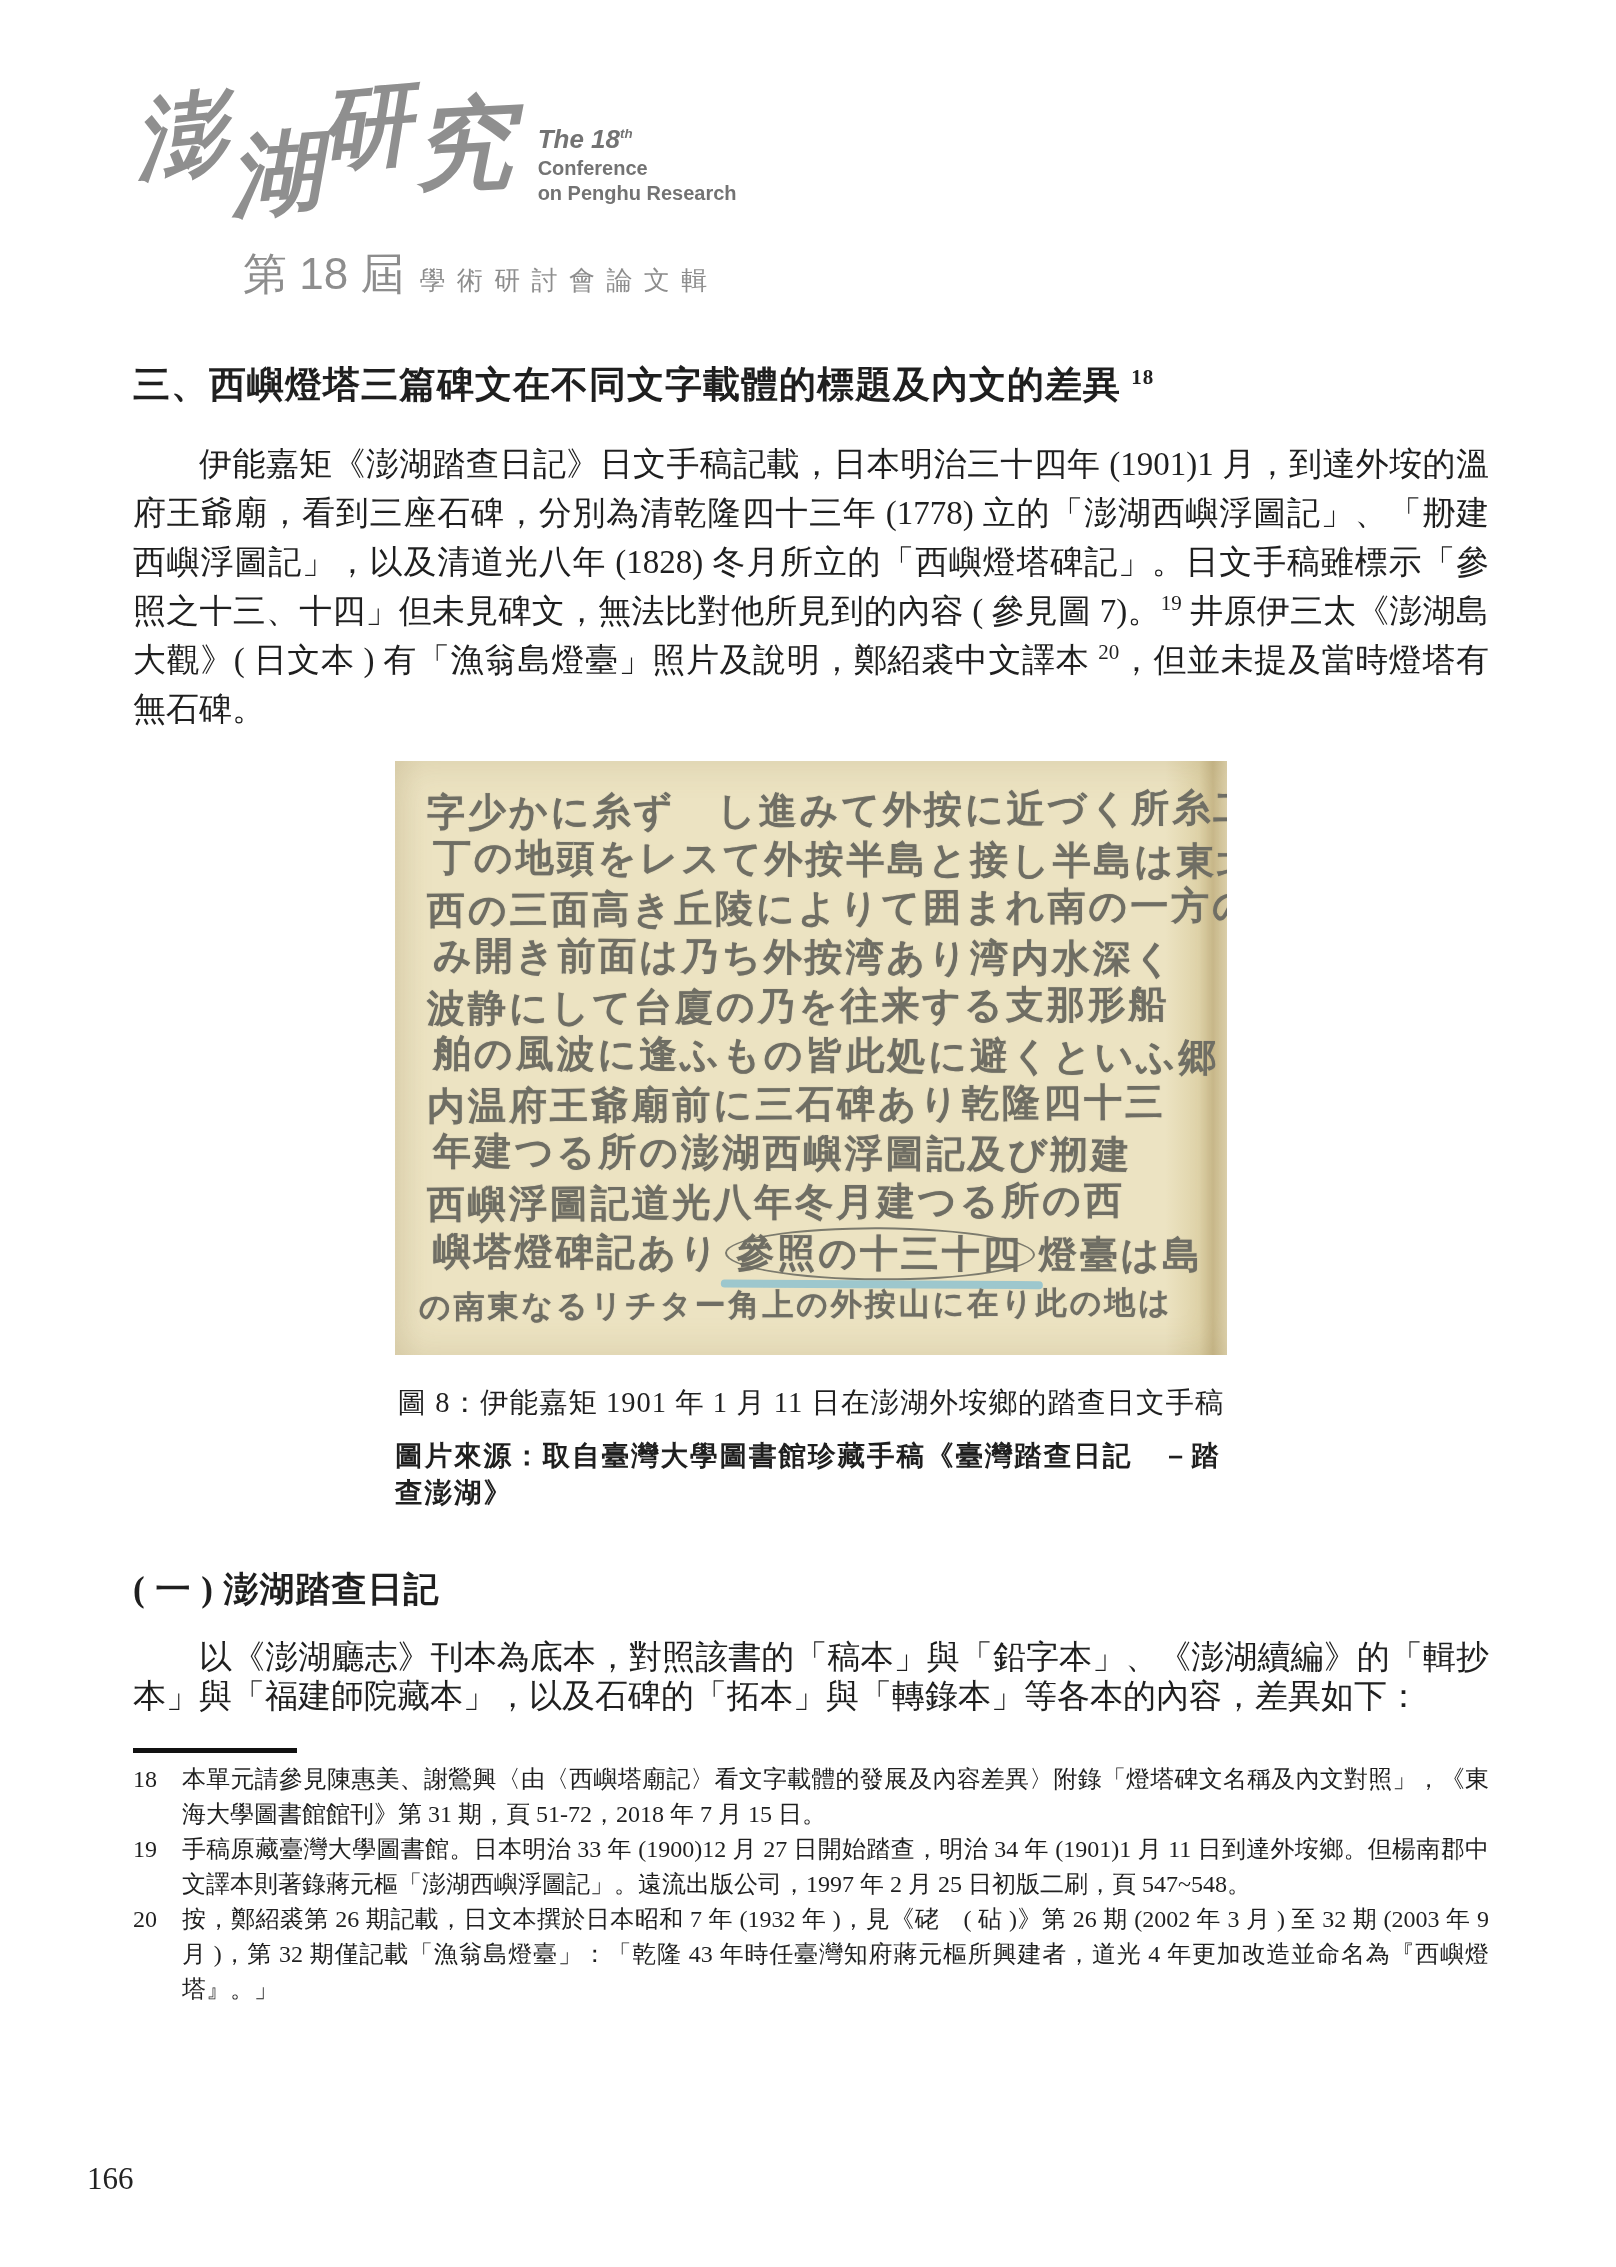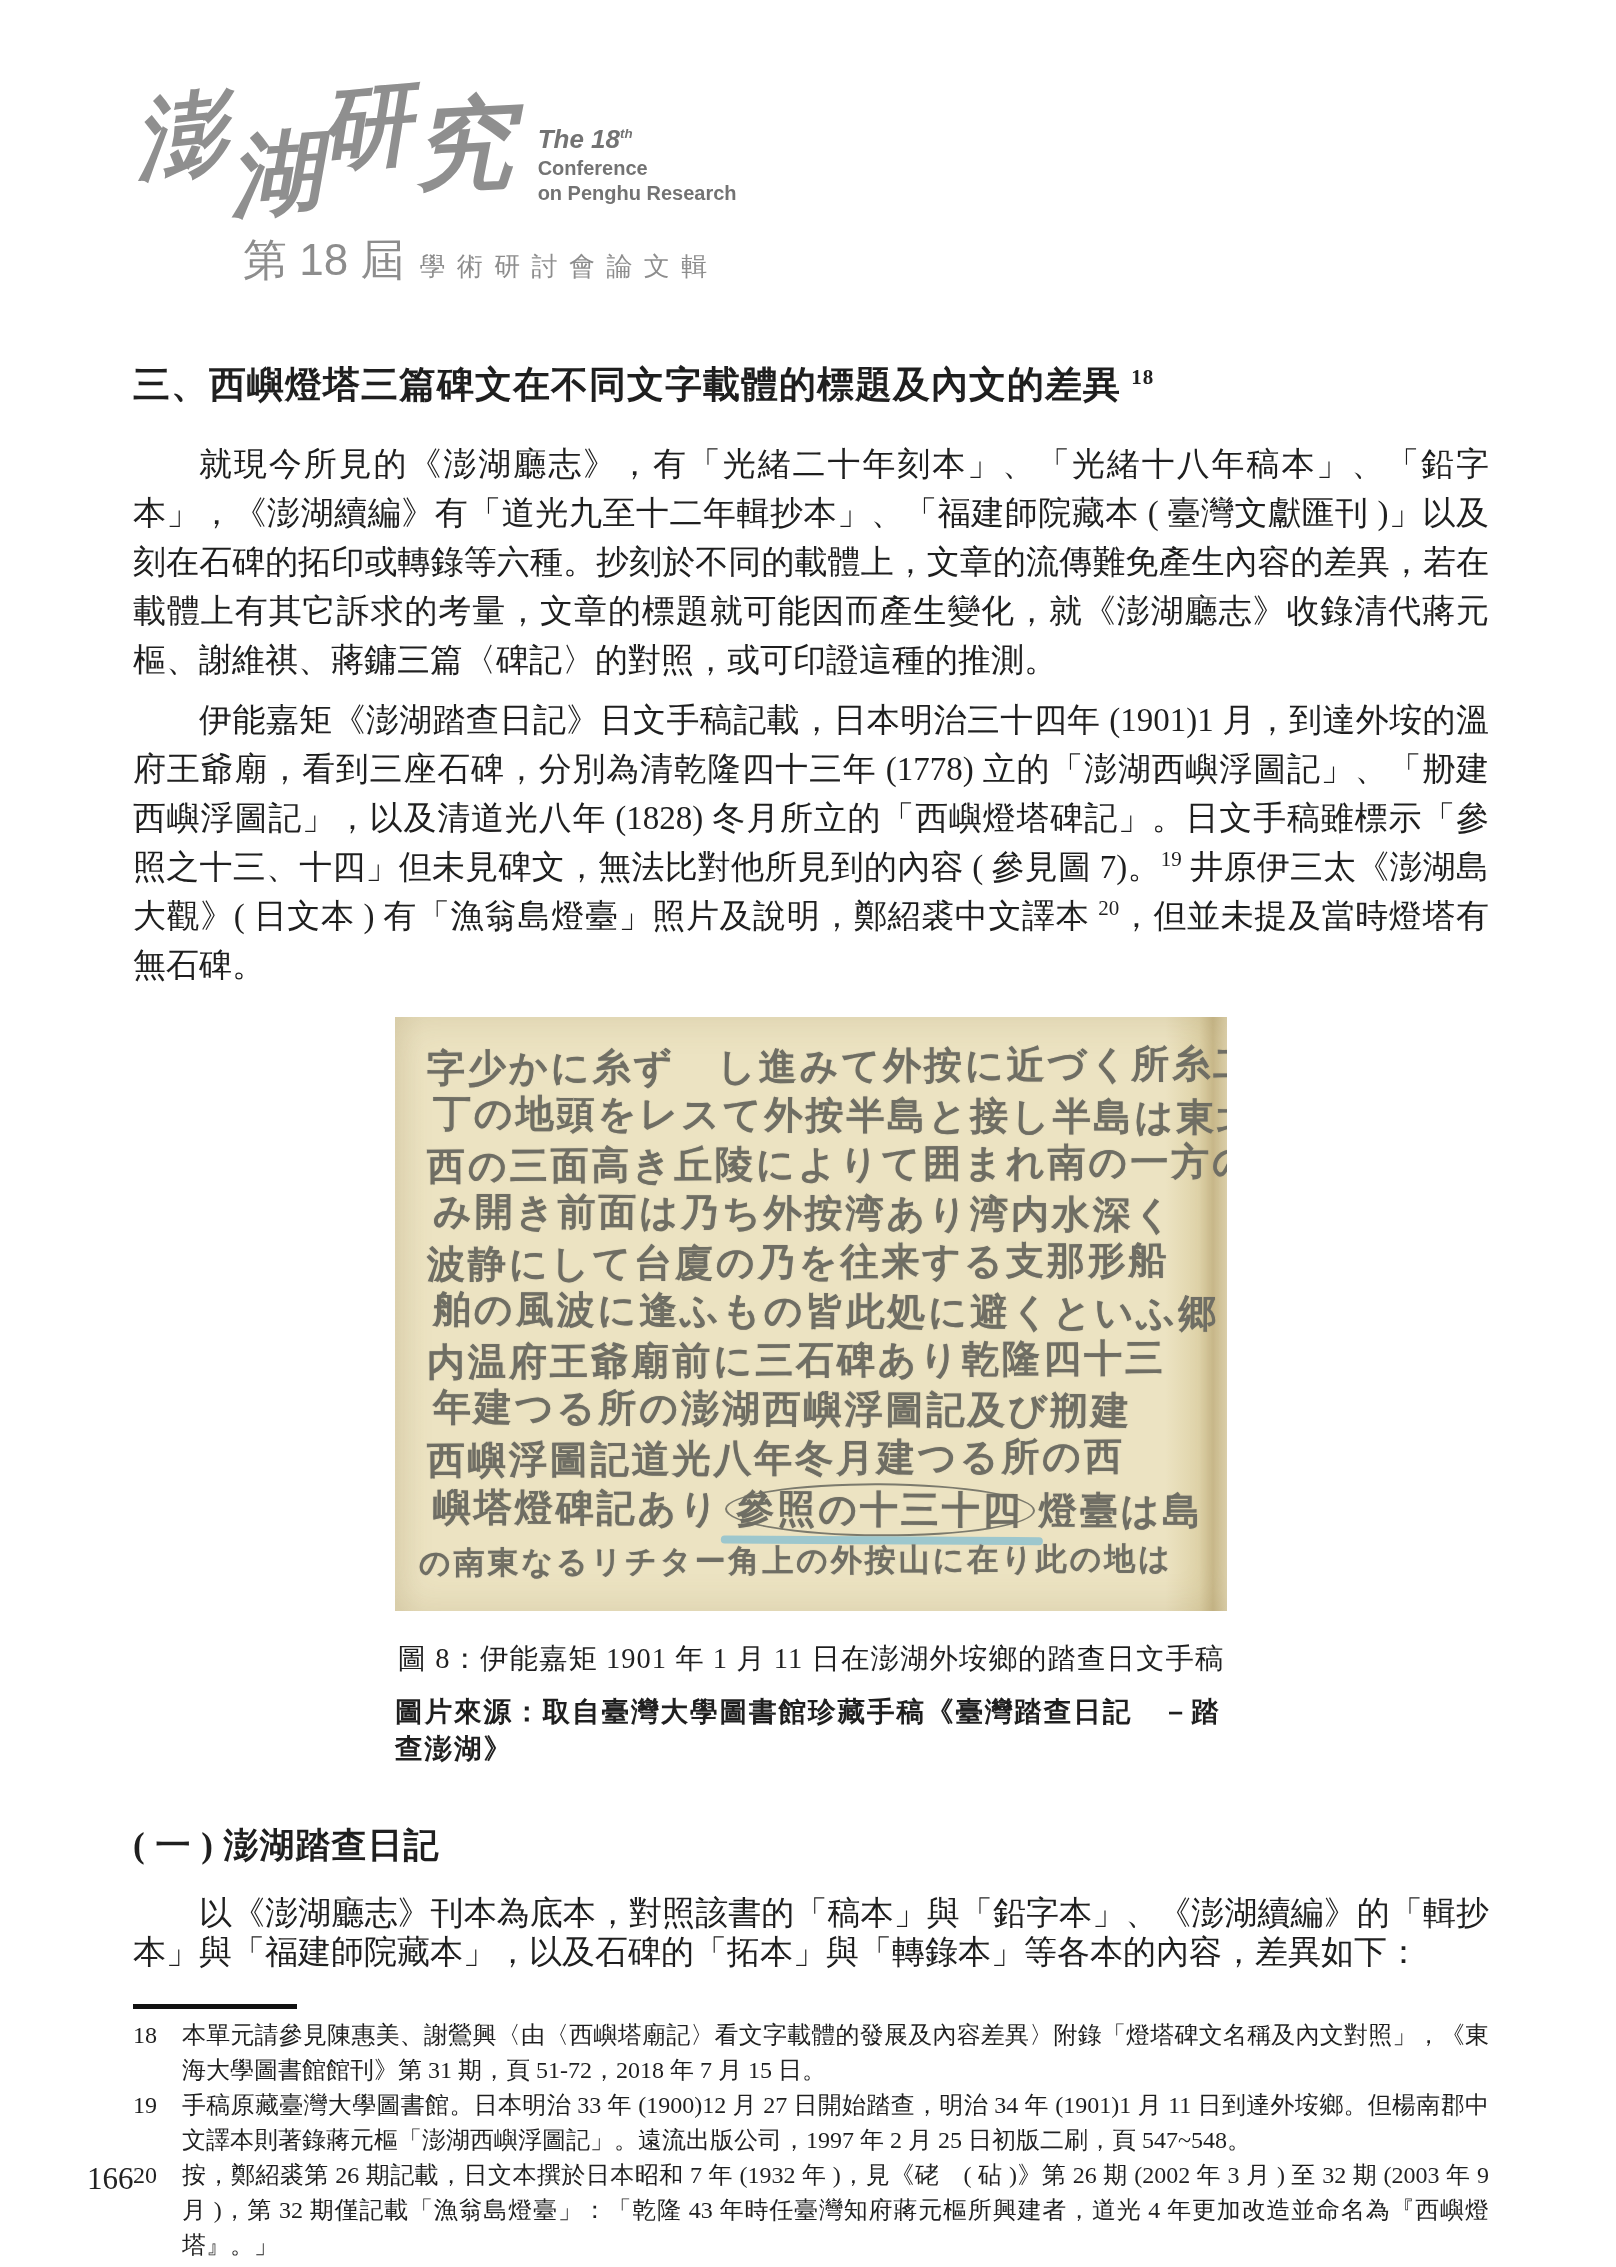--- a/index.html
+++ b/index.html
@@ -17,21 +17,21 @@
   .logo-block { display: flex; align-items: flex-start; height: 219px; margin-bottom: 67px; }
   .logo-calli { display: flex; align-items: flex-start; font-size: 91px; color: #8f8f8f; font-style: italic; font-weight: bold; line-height: 1; letter-spacing: 1.9px; }
   .logo-calli .c1 { transform: rotate(-6deg) translateY(17px); }
   .logo-calli .c2 { transform: rotate(-4deg) translateY(55px); }
   .logo-calli .c3 { transform: rotate(-5deg) translateY(7.6px); }
   .logo-calli .c4 { transform: rotate(-3deg) translateY(21px); font-size: 99px; }
   .logo-en { font-family: "Liberation Sans", "DejaVu Sans", sans-serif; color: #737373; margin: 49px 0 0 25px; line-height: 1.25; }
   .logo-en .l1 { font-size: 26px; font-weight: bold; font-style: italic; }
   .logo-en .l1 sup { font-size: 13.3px; }
   .logo-en .l2, .logo-en .l3 { font-size: 20px; font-weight: bold; }
-  .logo-sub { position: absolute; left: 243px; top: 231px; display: flex; align-items: baseline; color: #8d8d8d; font-family: "Liberation Sans", "DejaVu Sans", sans-serif; }
+  .logo-sub { position: absolute; left: 243px; top: 245px; display: flex; align-items: baseline; color: #8d8d8d; font-family: "Liberation Sans", "DejaVu Sans", sans-serif; }
   .logo-sub .big { font-size: 44px; }
   .logo-sub .small { font-size: 26px; letter-spacing: 11.4px; margin-left: 15px; }
 
   
   .sec-heading { font-size: 37px; letter-spacing: 1px; margin-bottom: 30px; }
   .sec-heading sup, .para sup { font-size: 21px; vertical-align: super; line-height: 0; }
   .para {
     font-size: 33px; line-height: 49px;
     text-align: justify; text-justify: inter-ideograph;
     text-indent: 2em;
@@ -104,21 +104,20 @@
       <div class="l3">on Penghu Research</div>
     </div>
   </div>
   <div class="logo-sub">
     <span class="big">第 18 屆</span>
     <span class="small">學術研討會論文輯</span>
   </div>
 
   <h2 class="sec-heading"><span>三、西嶼燈塔三篇碑文在不同文字載體的標題及內文的差異</span> <sup>18</sup></h2>
 
-  <p class="para">就現今所見的《澎湖廳志》，有「光緒二十年刻本」、「光緒十八年稿本」、「鉛字本」，《澎湖續編》有「道光九至十二年輯抄本」、「福建師院藏本 ( 臺灣文獻匯刊 )」以及刻在石碑的拓印或轉錄等六種。抄刻於不同的載體上，文章的流傳難免產生內容的差異，若在載體上有其它訴求的考量，文章的標題就可能因而產生變化，就《澎湖廳志》收錄清代蔣元樞、謝維祺、蔣鏞三篇〈碑記〉的對照，或可印證這種的推測。</p>
 
   <p class="para"><span>伊能嘉矩《澎湖踏查日記》日文手稿記載，日本明治三十四年 (1901)1 月，到達外垵的溫府王爺廟，看到三座石碑，分別為清乾隆四十三年 (1778) 立的「澎湖西嶼浮圖記」、「刱建西嶼浮圖記」，以及清道光八年 (1828) 冬月所立的「西嶼燈塔碑記」。日文手稿雖標示「參照之十三、十四」但未見碑文，無法比對他所見到的內容 ( 參見圖 7)。</span><sup>19</sup><span> 井原伊三太《澎湖島大觀》( 日文本 ) 有「漁翁島燈臺」照片及說明，鄭紹裘中文譯本 </span><sup>20</sup><span>，但並未提及當時燈塔有無石碑。</span></p>
 
   <div class="figure-wrap">
     <div class="manuscript">
       <div class="ms-line">字少かに糸ずゝし進みて外按に近づく所糸二</div>
       <div class="ms-line">丁の地頭をレスて外按半島と接し半島は東北</div>
       <div class="ms-line">西の三面高き丘陵によりて囲まれ南の一方の</div>
       <div class="ms-line">み開き前面は乃ち外按湾あり湾内水深く</div>
       <div class="ms-line">波静にして台廈の乃を往来する支那形船</div>

